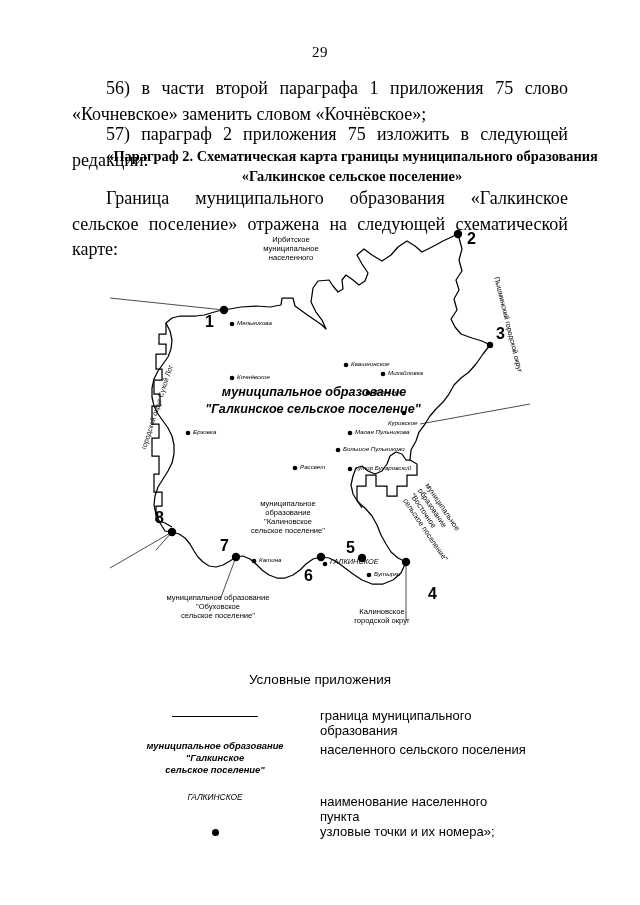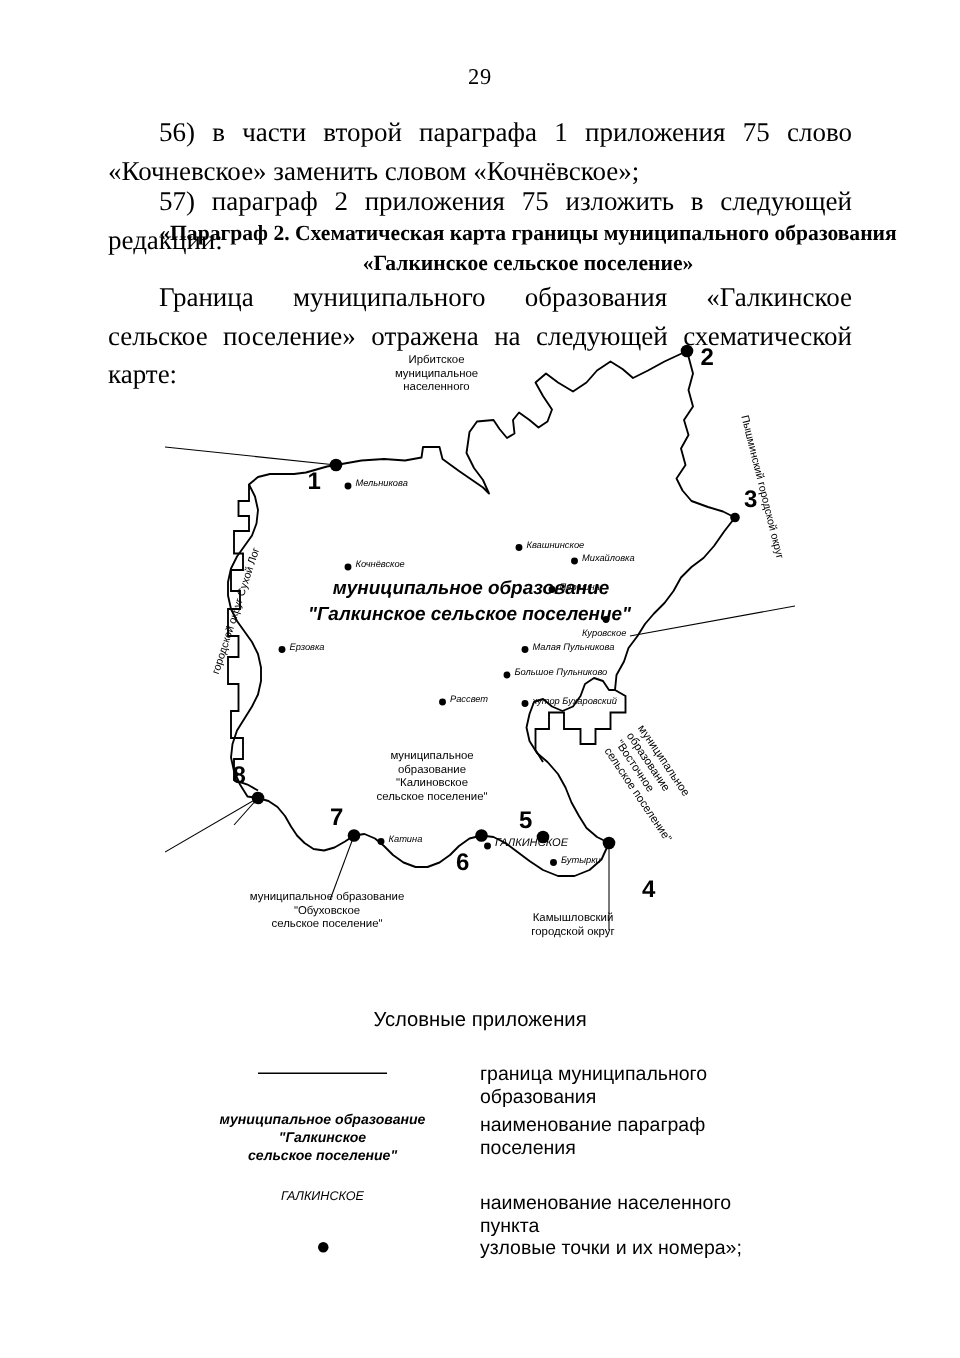--- a/index.html
+++ b/index.html
@@ -300,21 +300,21 @@
 
     <div class="map-label neighbour-label" style="left:118px; top:272px; width:120px;">муниципальное
 образование
 "Калиновское
 сельское поселение"</div>
 
     <div class="map-label neighbour-label" style="left:28px; top:366px; width:160px;">муниципальное образование
 "Обуховское
 сельское поселение"</div>
 
-    <div class="map-label neighbour-label" style="left:218px; top:380px; width:108px;">Камышловский
+    <div class="map-label neighbour-label" style="left:218px; top:380px; width:108px;">Калиновское
 городской округ</div>
 
     <div class="map-label mo-title" style="left:68px; top:157px; width:272px;">муниципальное образование</div>
     <div class="map-label mo-title" style="left:58px; top:174px; width:290px;">"Галкинское сельское поселение"</div>
 
     <div class="map-label village-label" style="left:127px; top:91px;">Мельникова</div>
     <div class="map-label village-label" style="left:127px; top:145px;">Кочнёвское</div>
     <div class="map-label village-label" style="left:241px; top:132px;">Квашнинское</div>
     <div class="map-label village-label" style="left:278px; top:141px;">Михайловка</div>
     <div class="map-label village-label" style="left:263px; top:160px;">Першина</div>
@@ -347,21 +347,21 @@
         <div class="legend-sym">
           <span class="sym-line"></span>
         </div>
         <div class="legend-desc">граница муниципального образования</div>
       </div>
 
       <div class="legend-row r2">
         <div class="legend-sym legend-mo">муниципальное образование
 "Галкинское
 сельское поселение"</div>
-        <div class="legend-desc">наименование параграф поселения</div>
+        <div class="legend-desc">населенного сельского поселения</div>
       </div>
 
       <div class="legend-row r3">
         <div class="legend-sym legend-vil">ГАЛКИНСКОЕ</div>
         <div class="legend-desc">наименование населенного пункта</div>
       </div>
 
       <div class="legend-row r4">
         <div class="legend-sym">
           <span class="sym-dot"></span>

